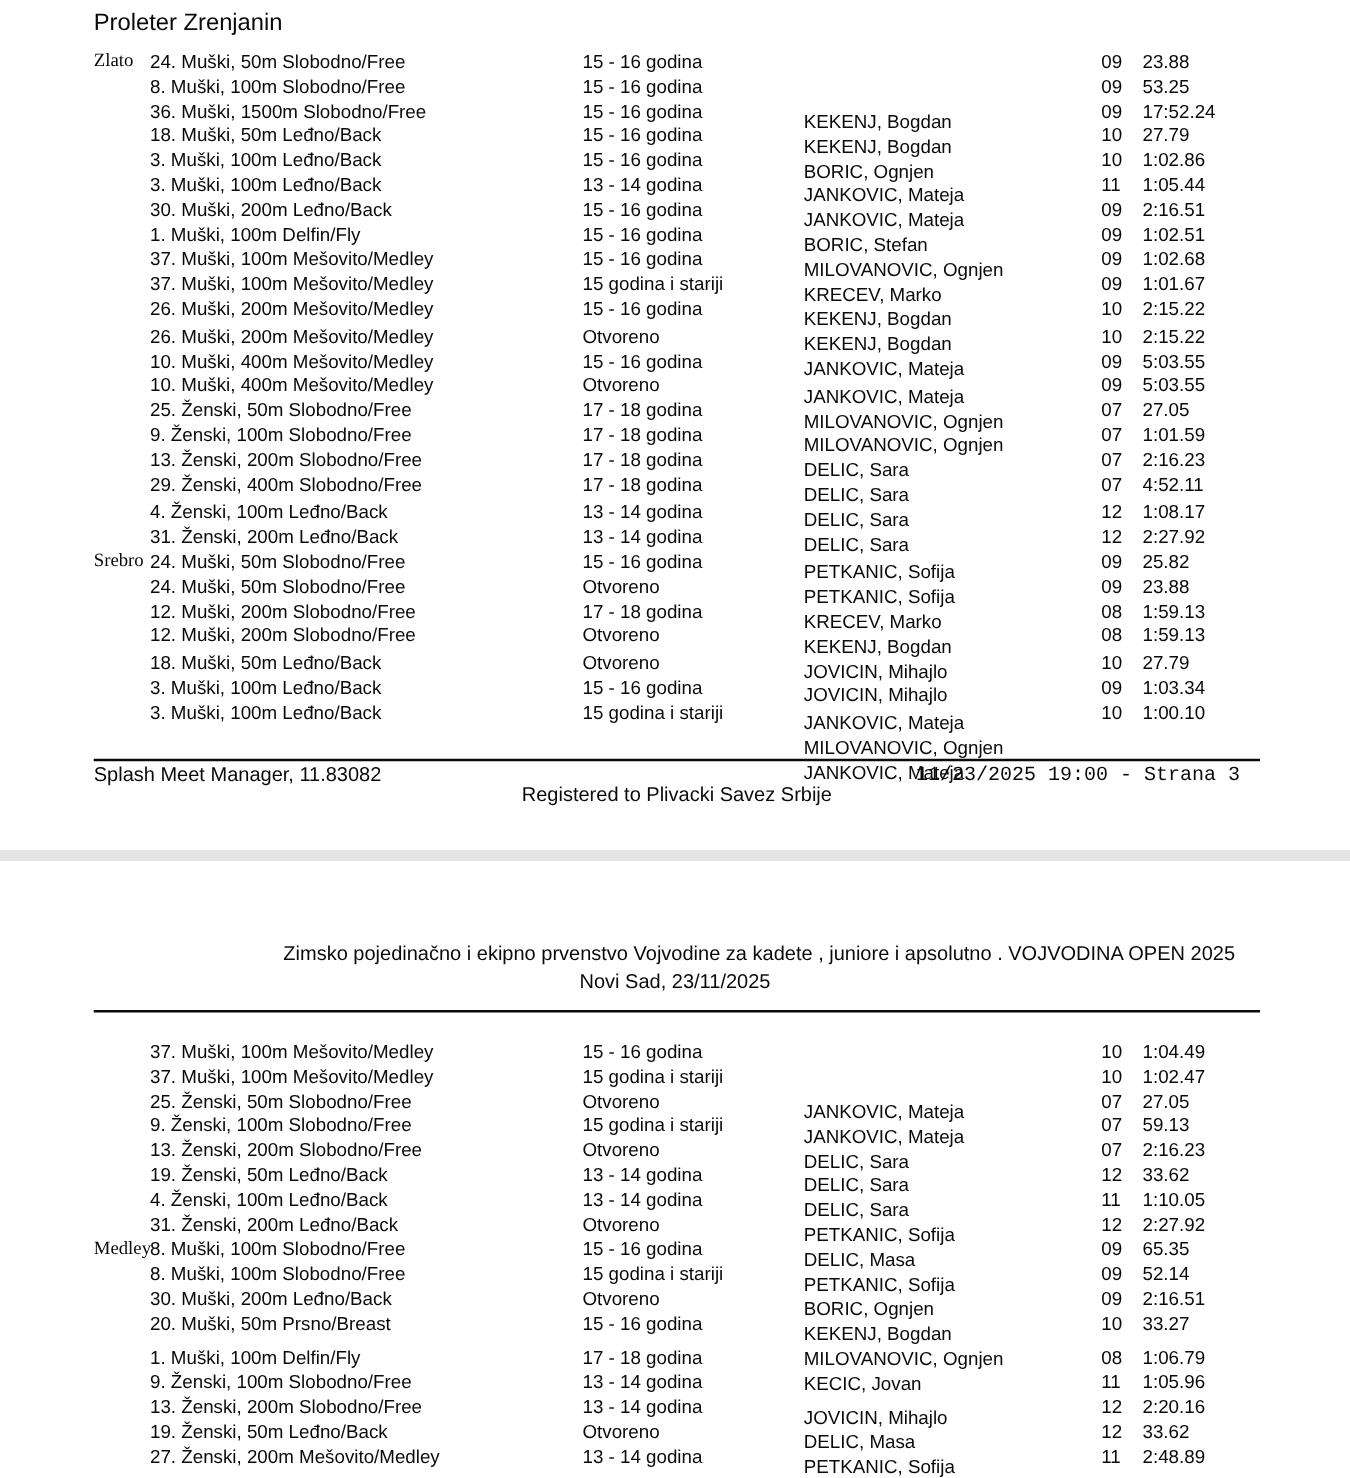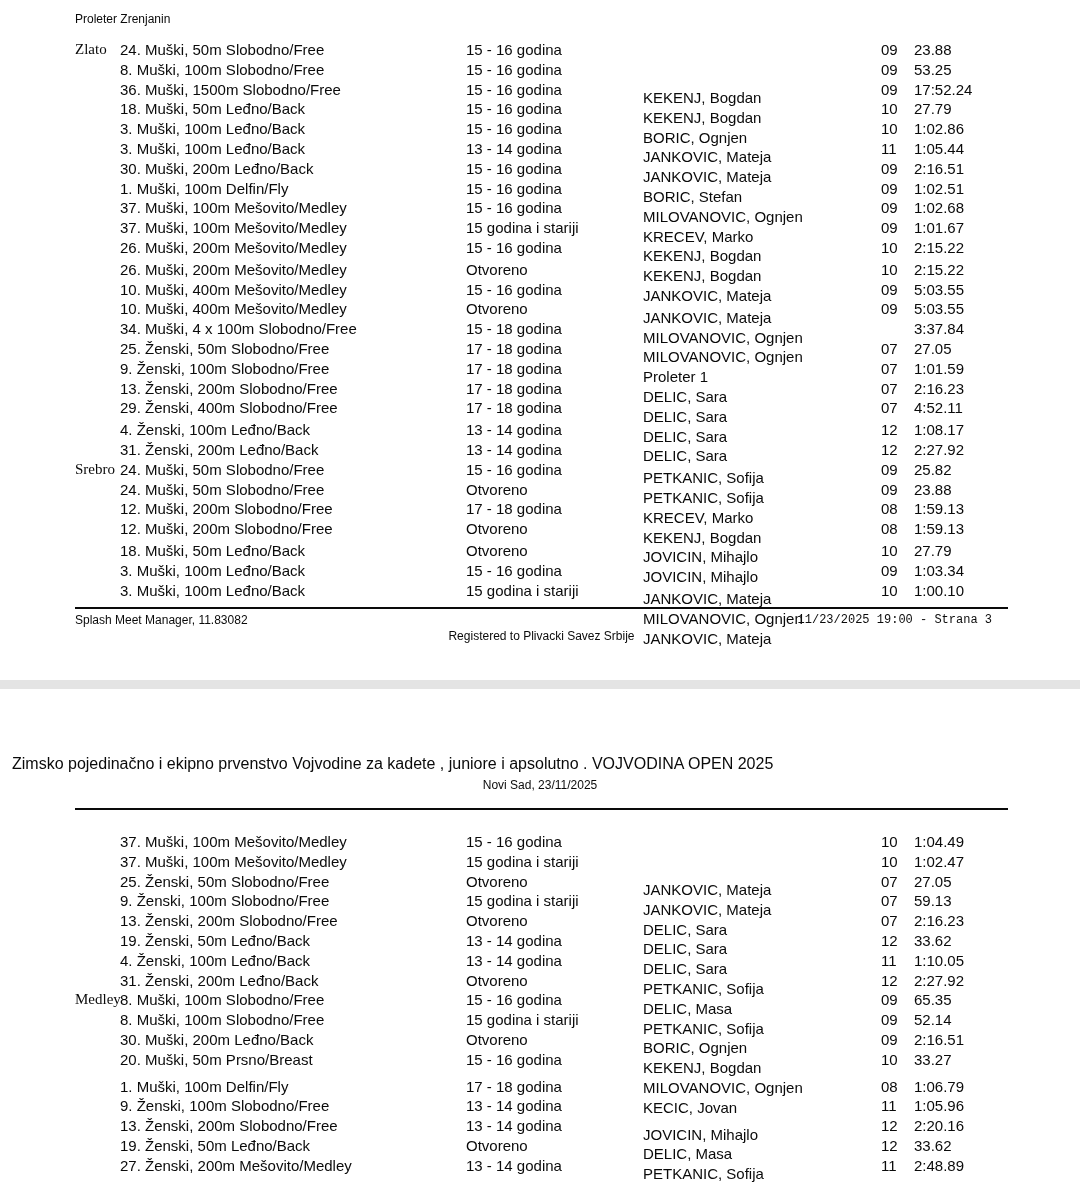--- a/index.html
+++ b/index.html
@@ -10,21 +10,21 @@
     color: #0a0a0a;
     font-family: "Liberation Sans", "DejaVu Sans", sans-serif;
     overflow: hidden;
   }
   .page { position: absolute; left: 0; width: 1080px; background: #ffffff; }
   .page1 { top: 0; height: 680px; }
   .page2 { top: 689px; height: 493px; }
 
   .club-header {
     position: absolute; top: 9px; left: 75px;
-    font-size: 12px; line-height: 20px; white-space: nowrap;
+    font-size: 19px; line-height: 20px; white-space: nowrap;
   }
 
   .rows { position: absolute; left: 0; width: 1080px; }
   .page1 .rows { top: 40px; }
   .page2 .rows { top: 143px; }
 
   .row { position: relative; height: 19.8px; line-height: 19.8px; font-size: 15px; }
   .c { position: absolute; top: 0; white-space: nowrap; }
   .c-medal { left: 75px; font-family: Liberation Serif, serif; }
   .c-event { left: 120px; }
@@ -32,38 +32,38 @@
   .c-name  { left: 643px; margin-top: 48px; }
   .c-yb    { left: 881px; width: 31px; text-align: left; }
   .c-time  { left: 914px; width: 93px; }
 
   .footer-line {
     position: absolute; top: 607px; left: 75px; width: 933px; height: 1.5px;
     background: #0a0a0a;
   }
   .footer {
     position: absolute; top: 612px; left: 75px; width: 933px; height: 17px;
-    font-size: 12px; line-height: 17px;
+    font-size: 16px; line-height: 17px;
   }
   .f-left   { position: absolute; left: 0; white-space: nowrap; }
   .f-center { position: absolute; left: 0; width: 100%; text-align: center; white-space: nowrap; margin-top: 16px; }
   .f-right  { position: absolute; right: 16px; white-space: nowrap; font-family: Liberation Mono, monospace; }
 
   .page-separator {
     position: absolute; top: 680px; left: 0; width: 1080px; height: 9px;
     background: #e4e4e4;
   }
 
   .meet-title {
-    position: absolute; top: 64px; left: 12px; width: 988px;
-    text-align: left; font-size: 16px; line-height: 21px; white-space: nowrap;
+    position: absolute; top: 64px; left: 0; width: 988px;
+    text-align: right; font-size: 16px; line-height: 21px; white-space: nowrap;
   }
   .meet-subtitle {
     position: absolute; top: 86px; left: 0; width: 1080px;
-    text-align: center; font-size: 12px; line-height: 21px; white-space: nowrap;
+    text-align: center; font-size: 16px; line-height: 21px; white-space: nowrap;
   }
   .title-line {
     position: absolute; top: 119px; left: 75px; width: 933px; height: 1.5px;
     background: #0a0a0a;
   }
 </style>
 </head>
 <body>
 
 <div>
@@ -175,28 +175,20 @@
     <span class="c c-yb">09</span>
     <span class="c c-time">5:03.55</span>
   </div>
         <div class="row">
     <span class="c c-medal"></span>
     <span class="c c-event">10. Muški, 400m Mešovito/Medley</span>
     <span class="c c-age">Otvoreno</span>
     <span class="c c-name">MILOVANOVIC, Ognjen</span>
     <span class="c c-yb">09</span>
     <span class="c c-time">5:03.55</span>
-  </div>
-        <div class="row">
-    <span class="c c-medal"></span>
-    <span class="c c-event">34. Muški, 4 x 100m Slobodno/Free</span>
-    <span class="c c-age">15 - 18 godina</span>
-    <span class="c c-name">Proleter 1</span>
-    <span class="c c-yb"></span>
-    <span class="c c-time">3:37.84</span>
   </div>
         <div class="row">
     <span class="c c-medal"></span>
     <span class="c c-event">25. Ženski, 50m Slobodno/Free</span>
     <span class="c c-age">17 - 18 godina</span>
     <span class="c c-name">DELIC, Sara</span>
     <span class="c c-yb">07</span>
     <span class="c c-time">27.05</span>
   </div>
         <div class="row">

